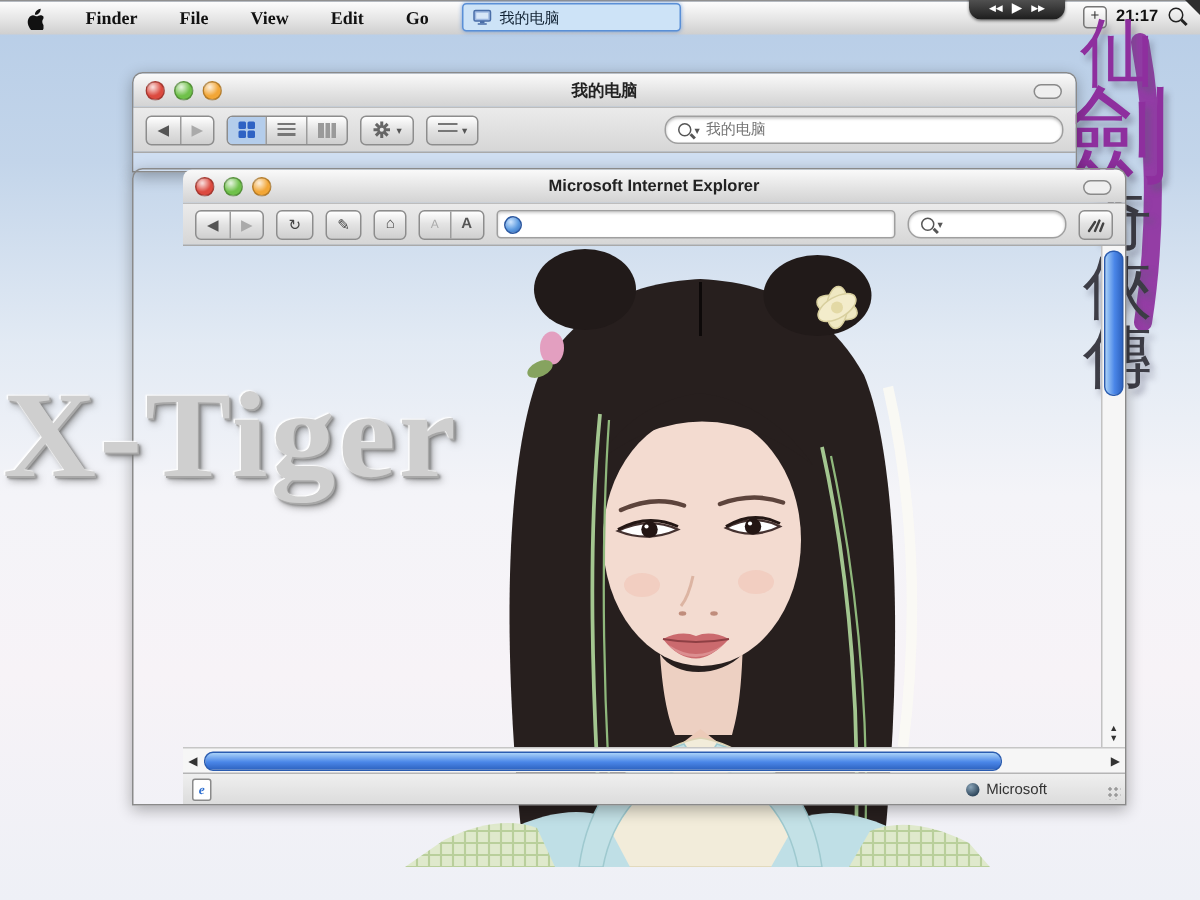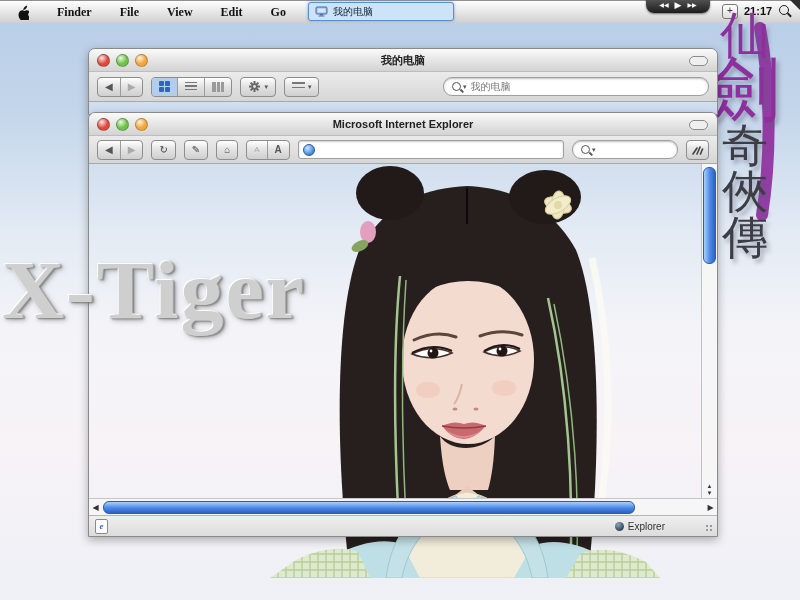--- a/index.html
+++ b/index.html
@@ -40,21 +40,21 @@
   .globe{width:10px;height:10px;border-radius:50%;flex:none;
        background:radial-gradient(circle at 35% 30%,#cfe6ff,#5d9be0 55%,#2f64b5);border:1px solid #2a57a0;}
   
   .ic-grid{width:11px;height:11px;display:grid;grid-template-columns:5px 5px;gap:1px;}
   .ic-grid i{background:#2f63c4;border-radius:1px;}
   .ic-list{width:12px;height:9px;background:repeating-linear-gradient(#777 0 1.5px,transparent 1.5px 3.5px);}
   .ic-cols{width:12px;height:10px;display:flex;gap:1px;}
   .ic-cols i{flex:1;background:#9a9a9a;}
   .ic-lines{width:13px;height:9px;background:repeating-linear-gradient(#777 0 1.5px,transparent 1.5px 4.5px);}
   
-  #ie{display:flex;flex-direction:column;}
+  #ie{display:flex;flex-direction:column;padding-left:33px;}
   .content{flex:1;display:flex;min-height:0;background:transparent;}
   .page{flex:1;background:transparent;}
   .vscroll{width:15px;background:#f6f6f6;border-left:1px solid #c2c2c2;position:relative;}
   .vthumb{position:absolute;left:1px;top:3px;width:11px;height:95px;border-radius:6px;
        background:linear-gradient(90deg,#a9d2f8,#4a86e8 55%,#2f64c1);border:1px solid #2a5cb0;}
   .varrows{position:absolute;bottom:1px;left:0;right:0;text-align:center;font-size:6px;line-height:7px;color:#333;}
   .hscroll{height:16px;background:#f6f6f6;border-top:1px solid #c6c6c6;display:flex;align-items:center;}
   .harrow{width:13px;text-align:center;font-size:8px;color:#333;flex:none;}
   .htrack{flex:1;height:100%;position:relative;}
   .hthumb{position:absolute;left:1px;top:2px;height:11px;width:88%;border-radius:6px;
@@ -298,21 +298,21 @@
     <span class="harrow">◀</span>
     <div class="htrack">
       <div class="hthumb"></div>
     </div>
     <span class="harrow">▶</span>
   </div>
   <div class="statusbar">
     <span class="iedoc">e</span>
     <span class="zone">
       <span class="globe-dark"></span>
-      <span>Explorer</span>
+      <span>Microsoft</span>
     </span>
     <span class="grip"></span>
   </div>
 </div>
 
 <div id="watermark" class="abs">X-Tiger</div>
 
 <div id="taskbar">
   <span id="apple">
     <svg width="13" height="15">

